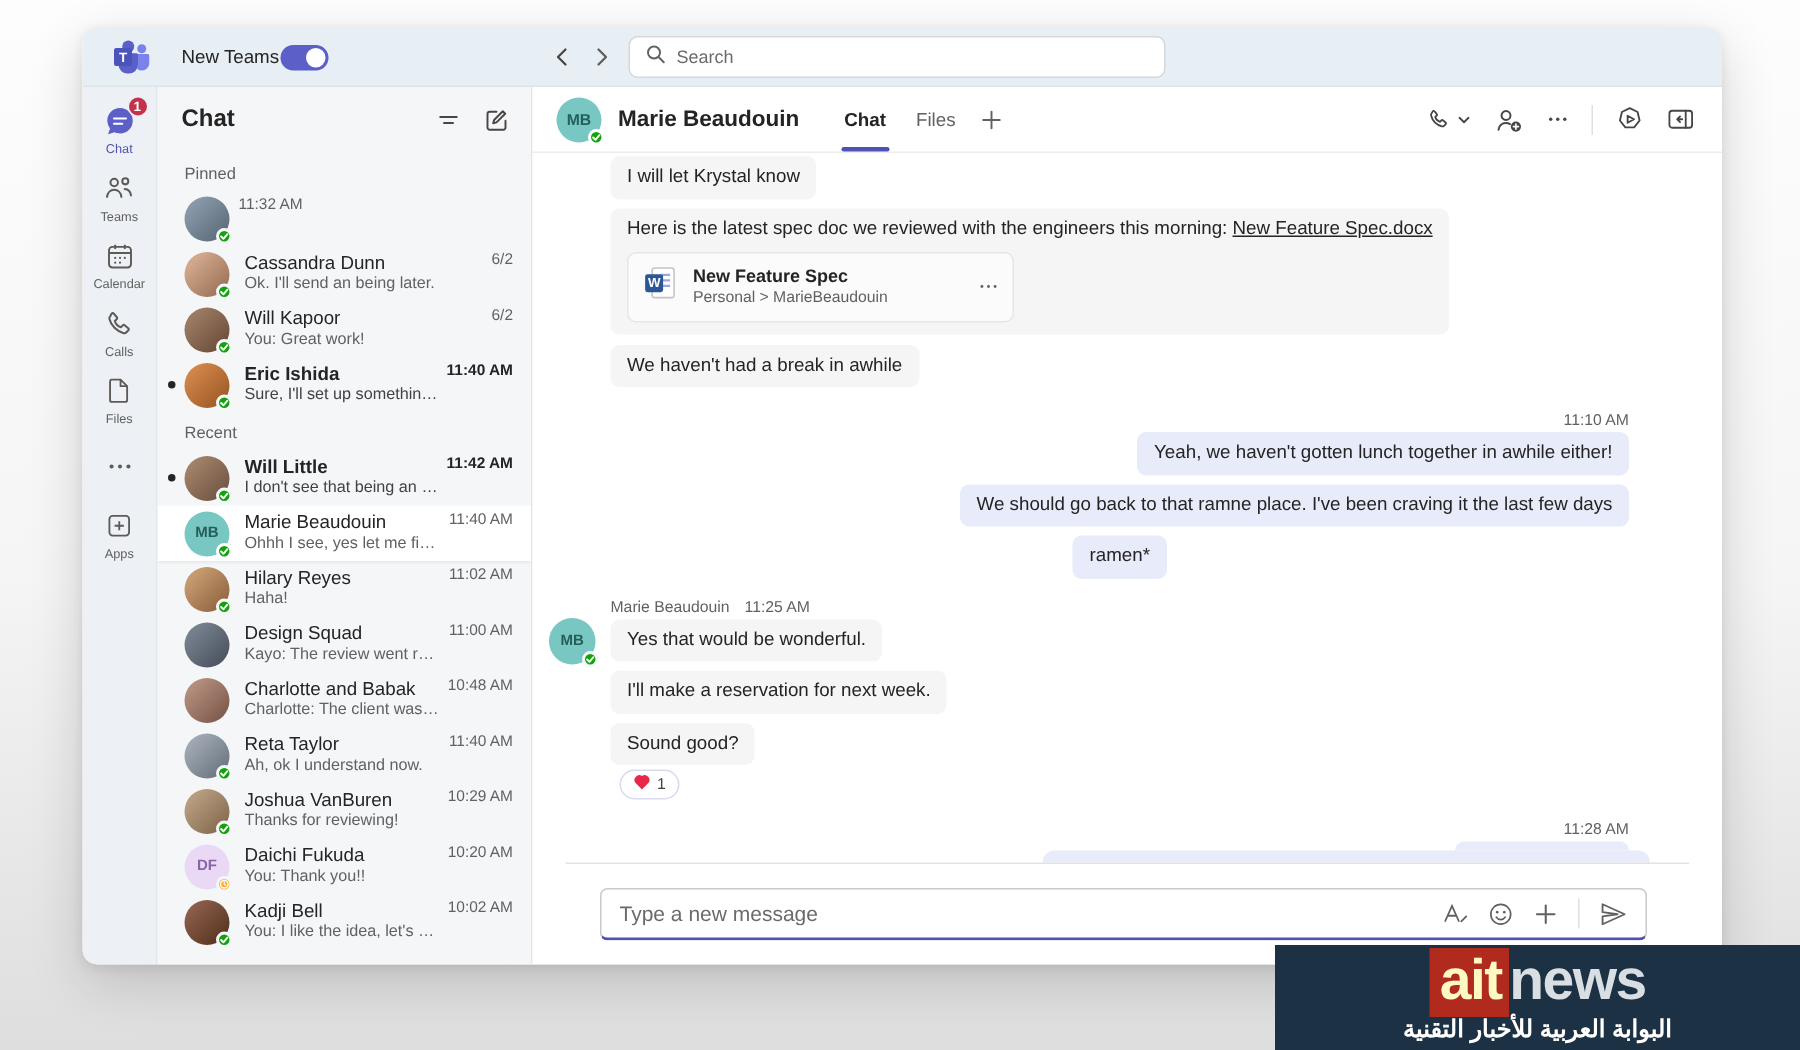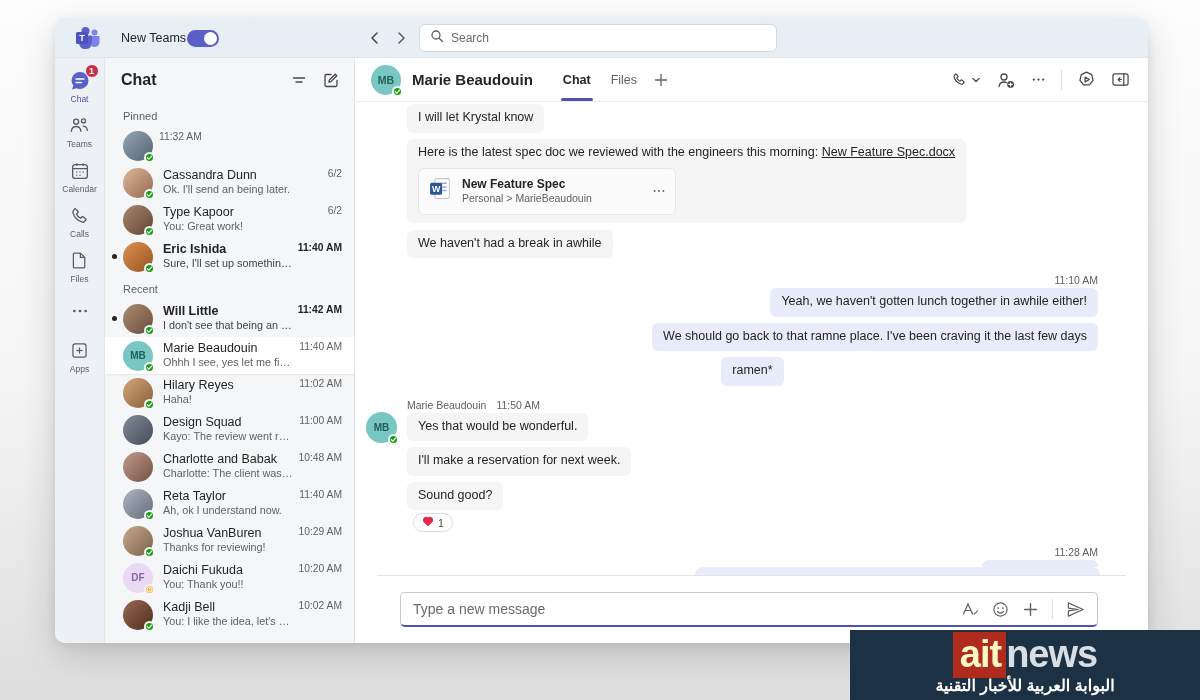--- a/index.html
+++ b/index.html
@@ -77,21 +77,21 @@
   .tabs { display:flex; align-items:stretch; height:100%; margin-left:20px; }
   .tab { position:relative; display:flex; align-items:center; padding:0 10px; font-size:12.5px;
     color:#616161; cursor:pointer; }
   .tab.active { color:#242424; font-weight:bold; }
   .tab.active::after { content:""; position:absolute; left:8px; right:8px; bottom:0; height:3px;
     border-radius:2px; background:#4f52b2; }
   .tab-add { display:flex; align-items:center; margin-left:6px; cursor:pointer; }
   .ch-actions { margin-left:auto; display:flex; align-items:center; gap:15px; }
   .v-div { width:1px; height:20px; background:#e0e0e0; }
 
-  .feed { position:absolute; top:44px; left:0; right:0; height:465px; padding:2px 50px 0 52px; overflow:hidden; }
+  .feed { position:absolute; top:44px; left:0; right:12px; height:465px; padding:2px 50px 0 52px; overflow:hidden; }
   .frow { display:flex; }
   .frow.in { justify-content:flex-start; }
   .frow.out { justify-content:flex-end; }
   .bubble { display:inline-block; max-width:600px; padding:5px 11px 6px; border-radius:6px;
     font-size:12.5px; color:#242424; line-height:1.4; }
   .bubble.in { background:#f5f5f5; }
   .bubble.out { background:#e8ebfa; }
   .feed-time { text-align:right; font-size:10.5px; color:#616161; width:100%; }
   .group-header { font-size:10.5px; color:#616161; display:flex; gap:10px; }
   .doc-link { text-decoration:underline; cursor:pointer; }
@@ -287,21 +287,21 @@
           </div>
           <div class="chat-item">
             <span class="avatar" style="background: linear-gradient(135deg, rgb(155, 122, 98) 20%, rgb(106, 76, 56) 90%);">
               <span class="presence available">
                 <svg width="7" height="7" viewBox="0 0 10 10">
                   <path d="M2 5.2 4.2 7.4 8 3" stroke="#fff" stroke-width="1.8" fill="none" stroke-linecap="round" stroke-linejoin="round"></path>
                 </svg>
               </span>
             </span>
             <div class="ci-text">
-              <div class="ci-name">Type Kapoor</div>
+              <div class="ci-name">Will Kapoor</div>
               <div class="ci-preview">You: Great work!</div>
             </div>
             <div class="ci-time">6/2</div>
           </div>
           <div class="chat-item unread">
             <span class="unread-dot"></span>
             <span class="avatar" style="background: linear-gradient(135deg, rgb(208, 132, 72) 20%, rgb(156, 90, 38) 90%);">
               <span class="presence available">
                 <svg width="7" height="7" viewBox="0 0 10 10">
                   <path d="M2 5.2 4.2 7.4 8 3" stroke="#fff" stroke-width="1.8" fill="none" stroke-linecap="round" stroke-linejoin="round"></path>
@@ -527,21 +527,21 @@
           </div>
           <div class="frow out" style="margin-top: 6px;">
             <div class="bubble out">We should go back to that ramne place. I've been craving it the last few days</div>
           </div>
           <div class="frow out" style="margin-top: 6px; justify-content: center;">
             <div class="bubble out">ramen*</div>
           </div>
           <div class="frow in" style="margin-top: 13px;">
             <div class="group-header">
               <span>Marie Beaudouin</span>
-              <span>11:50 AM</span>
+              <span>11:25 AM</span>
             </div>
           </div>
           <div class="frow in" style="margin-top: 2px; position: relative;">
             <span class="avatar" style="background: rgb(121, 199, 194); color: rgb(35, 95, 91); position: absolute; left: -41px; top: -1px; width: 31px; height: 31px;">MB<span class="presence available">
                 <svg width="7" height="7" viewBox="0 0 10 10">
                   <path d="M2 5.2 4.2 7.4 8 3" stroke="#fff" stroke-width="1.8" fill="none" stroke-linecap="round" stroke-linejoin="round"></path>
                 </svg>
               </span></span>
             <div class="bubble in">Yes that would be wonderful.</div>
           </div>

